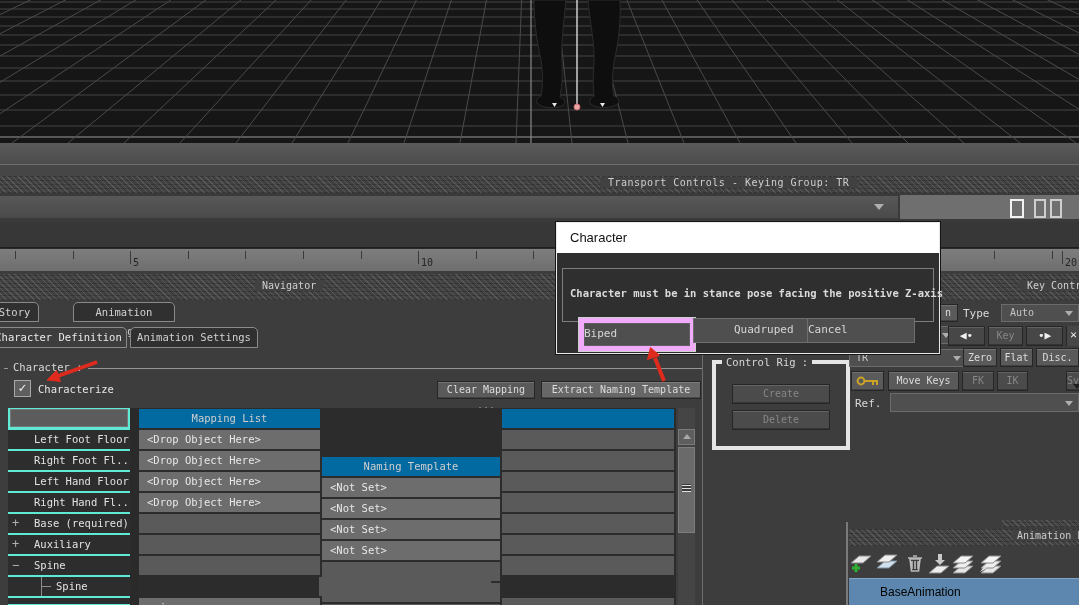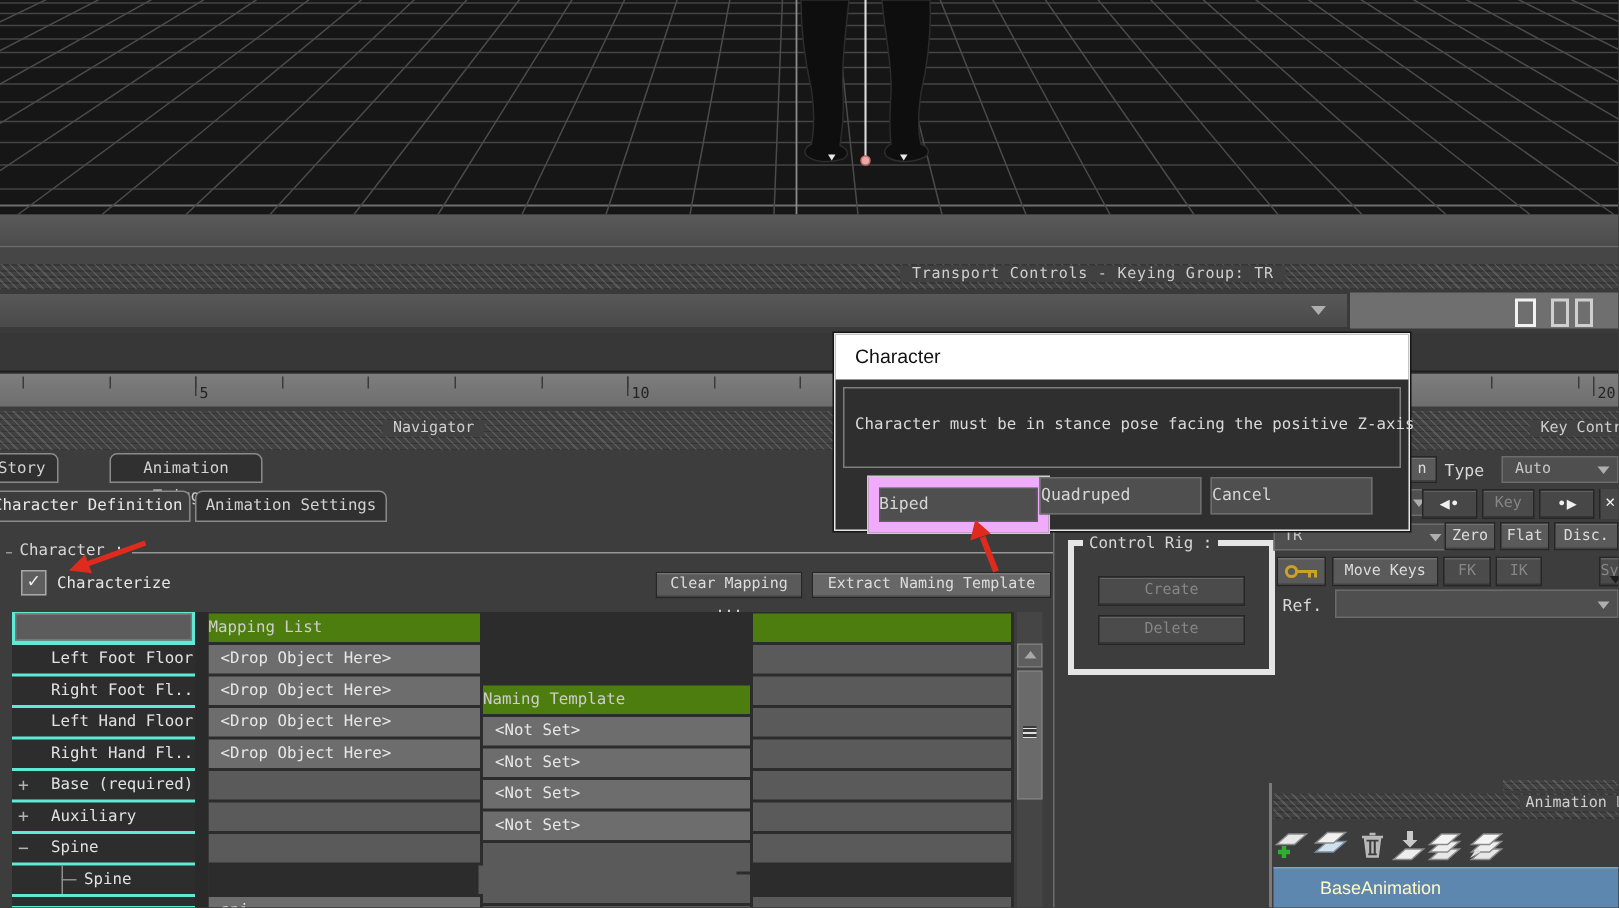--- a/index.html
+++ b/index.html
@@ -84,21 +84,21 @@
   #tree-header{position:absolute;left:2px;top:1px;width:118px;height:18px;background:#5c5c5c;border:1px solid #777;box-sizing:border-box;}
   .tree-row{position:absolute;left:0;width:122px;height:19px;background:#2d2d2d;font-size:10.5px;color:#e2e2e2;line-height:18px;white-space:nowrap;overflow:hidden;}
   .tree-row .glyph{position:absolute;left:4px;top:0;color:#b2b2b2;font-size:12px;}
   .tree-row .vline{position:absolute;left:33px;top:-2px;width:1px;height:21px;background:#8d8d8d;}
   .tree-row .hline{position:absolute;left:33px;top:9px;width:10px;height:1px;background:#8d8d8d;}
   #splitter{left:130px;top:408px;width:9px;height:197px;background:#2a2a2a;}
   #table-pane{left:139px;top:408px;width:537px;height:197px;background:#2c2c2c;overflow:hidden;}
   .trow{position:absolute;left:0;display:flex;gap:2px;height:19px;width:537px;}
   .cell{box-sizing:border-box;height:19px;line-height:18px;padding-left:8px;background:#5a5a5a;color:#e8e8e8;font-size:10.5px;white-space:nowrap;overflow:hidden;}
   .cell.filled{background:#6d6d6d;}
-  .cell.hdr{background:#4d7c0f;color:#cecece;padding-left:0;}
+  .cell.hdr{background:#0369a1;color:#cecece;text-align:center;padding-left:0;}
   .c1{width:181px;} .c2{width:178px;margin-top:48px;} .c3{width:172px;}
   #vscroll{left:678px;top:408px;width:17px;height:197px;background:#454545;}
   #vscroll-up{position:absolute;left:0;top:21px;width:17px;height:16px;background:#5e5e5e;border:1px solid #7a7a7a;box-sizing:border-box;}
   #vscroll-up .uarr{margin:4px auto 0;width:0;height:0;border-left:4px solid transparent;border-right:4px solid transparent;border-bottom:5px solid #a8a8a8;}
   #vscroll-thumb{position:absolute;left:0;top:39px;width:17px;height:86px;background:#6a6a6a;border:1px solid #7d7d7d;box-sizing:border-box;}
   #vscroll-thumb .grip{margin:36px 3px 0;height:8px;
      background:repeating-linear-gradient(0deg,#e0e0e0 0 1px,#3a3a3a 1px 3px);}
   #pane-divider{left:702px;top:352px;width:1px;height:253px;background:#6e6e6e;}
 
   
@@ -121,37 +121,37 @@
   #btn-ik{left:997px;top:371px;width:31px;height:20px;line-height:18px;}
   #btn-sync{left:1066px;top:371px;width:42px;height:20px;line-height:18px;}
   #sync-darr{left:1073px;top:384px;border-top:5px solid #1e1e1e;border-left-width:4px;border-right-width:4px;}
   #ref-label{left:855px;top:397px;}
   #ref-select{left:890px;top:393px;width:189px;height:19px;}
 
   
   #dialog{left:556px;top:222px;width:382px;height:130px;background:#2f2f2f;border:1px solid #e8e8e8;outline:1px solid #161616;z-index:40;}
   #dialog-title{position:absolute;left:0;top:0;width:382px;height:30px;background:#ffffff;color:#111;
       font-family:"Liberation Sans",sans-serif;font-size:13px;line-height:30px;padding-left:13px;box-sizing:border-box;}
-  #dialog-msg-frame{position:absolute;left:5px;top:35px;width:370px;height:52px;border:1px solid #7e7e7e;}
+  #dialog-msg-frame{position:absolute;left:5px;top:45px;width:370px;height:52px;border:1px solid #7e7e7e;font-weight:bold;}
   #dialog-msg{position:absolute;left:7px;top:18px;font-size:10.5px;color:#dadada;white-space:nowrap;}
   .dlg-btn{position:absolute;top:95px;width:106px;height:23px;line-height:21px;font-size:11px;background:#4f4f4f;border:1px solid #6e6e6e;}
-  .dlg-btn.focused{border:7px solid #f0abfc;box-shadow:0 0 0 1px #cfcfcf, inset 0 0 0 1px #5e5e5e;}
+  .dlg-btn.focused{border:5px solid #f0abfc;box-shadow:0 0 0 1px #cfcfcf, inset 0 0 0 1px #5e5e5e;}
   #dlg-biped{left:22px;}
-  #dlg-quadruped{left:136px;}
+  #dlg-quadruped{left:136px;padding-left:40px;}
   #dlg-cancel{left:250px;}
 
   
   #anim-divider{left:846px;top:522px;width:2px;height:83px;background:#7a7a7a;}
   #anim-hatch-top{left:1002px;top:520px;width:77px;height:7px;}
   #anim-bar{left:849px;top:529px;width:230px;height:17px;}
   #anim-bar span{position:absolute;left:164px;top:1px;background:#414141;padding:0 4px;font-size:10px;color:#cfcfcf;white-space:nowrap;}
   #layer-toolbar{left:849px;top:550px;width:230px;height:26px;}
   .layer-icon{position:absolute;top:2px;width:24px;height:22px;}
   #base-layer-row{left:849px;top:578px;width:230px;height:27px;background:#5d87ae;border-top:1px solid #7fa3c4;}
-  #base-layer-row span{position:absolute;left:31px;top:6px;color:#fef9c3;font-family:"Liberation Sans",sans-serif;font-size:12px;text-align:right;}
+  #base-layer-row span{position:absolute;left:31px;top:6px;color:#000000;font-family:"Liberation Sans",sans-serif;font-size:12px;text-align:right;}
 
   
   #annotations{left:0;top:0;width:1079px;height:605px;z-index:60;pointer-events:none;}
 </style>
 </head>
 <body>
 
 <div class="abs" id="viewport">
   <svg id="vp-svg" width="1079" height="143">
       <line x1="0" y1="2" x2="1079" y2="2" stroke="#454545" stroke-width="1"></line>

